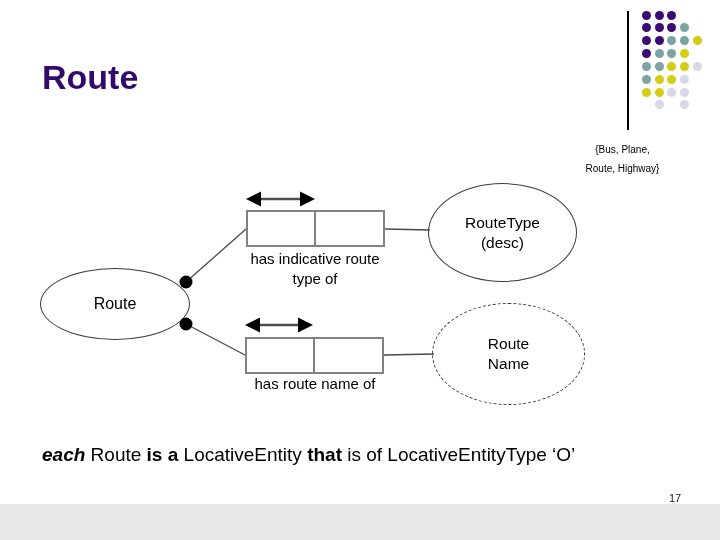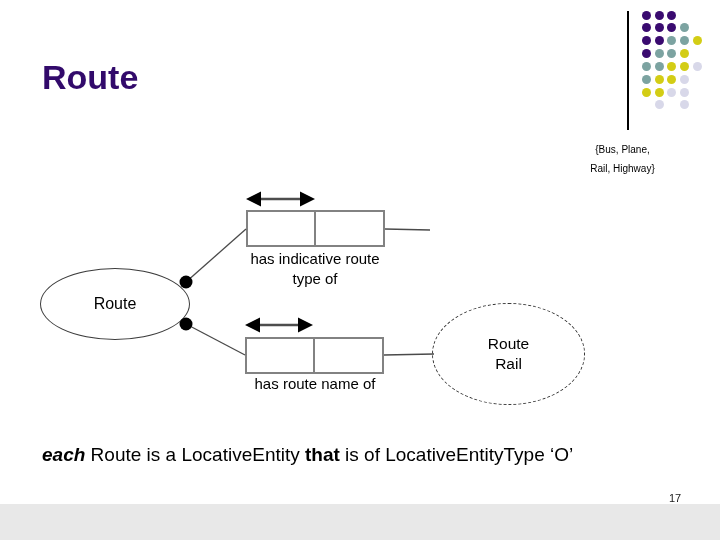--- a/index.html
+++ b/index.html
@@ -101,31 +101,35 @@
       <div class="dot" style="left: 642.2px; top: 87.6px; background: rgb(211, 205, 21);"></div>
       <div class="dot" style="left: 654.8px; top: 87.6px; background: rgb(211, 205, 21);"></div>
       <div class="dot" style="left: 667.4px; top: 87.6px; background: rgb(216, 216, 233);"></div>
       <div class="dot" style="left: 680px; top: 87.6px; background: rgb(216, 216, 233);"></div>
       <div class="dot" style="left: 654.8px; top: 100.45px; background: rgb(216, 216, 233);"></div>
       <div class="dot" style="left: 680px; top: 100.45px; background: rgb(216, 216, 233);"></div>
     </div>
 
   <div class="abs constraint">
     <span>{Bus, Plane,</span>
-    <span>Rail, Highway}</span>
+    <span>Route, Highway}</span>
   </div>
 
   <div class="abs ellipse route-ellipse">
     <span>Route</span>
   </div>
 
+  <div class="abs ellipse routetype-ellipse">
+    <span>RouteType</span>
+    <span>(desc)</span>
+  </div>
 
   <div class="abs ellipse routename-ellipse">
     <span>Route</span>
-    <span>Rail</span>
+    <span>Name</span>
   </div>
 
   <div class="abs rolebox rolebox-top">
     <div class="rolecell-left"></div>
     <div class="rolecell-right"></div>
   </div>
 
   <div class="abs rolebox rolebox-bottom">
     <div class="rolecell-left"></div>
     <div class="rolecell-right"></div>
@@ -151,17 +155,17 @@
       <polygon points="246,199 261,191.5 261,206.5" fill="#000"></polygon>
       <polygon points="315,199 300,191.5 300,206.5" fill="#000"></polygon>
     </g>
     <g>
       <line x1="255" y1="325" x2="303" y2="325" stroke="#4d4d4d" stroke-width="2.6"></line>
       <polygon points="245,325 260,317.5 260,332.5" fill="#000"></polygon>
       <polygon points="313,325 298,317.5 298,332.5" fill="#000"></polygon>
     </g>
   </svg>
 
-  <p class="abs verbalization" id="verbalization"><span style="font-weight: bold; font-style: italic;">each</span><span> Route </span><span style="font-weight: normal;">is a</span><span> LocativeEntity </span><span style="font-weight: bold;">that</span><span> is of LocativeEntityType ‘O’</span></p>
+  <p class="abs verbalization" id="verbalization"><span style="font-weight: bold; font-style: italic;">each</span><span> Route </span><span style="font-weight: bold;">is a</span><span> LocativeEntity </span><span style="font-weight: bold;">that</span><span> is of LocativeEntityType ‘O’</span></p>
 
   <div class="abs page-number">17</div>
 
 </div>
 
 </body></html>

